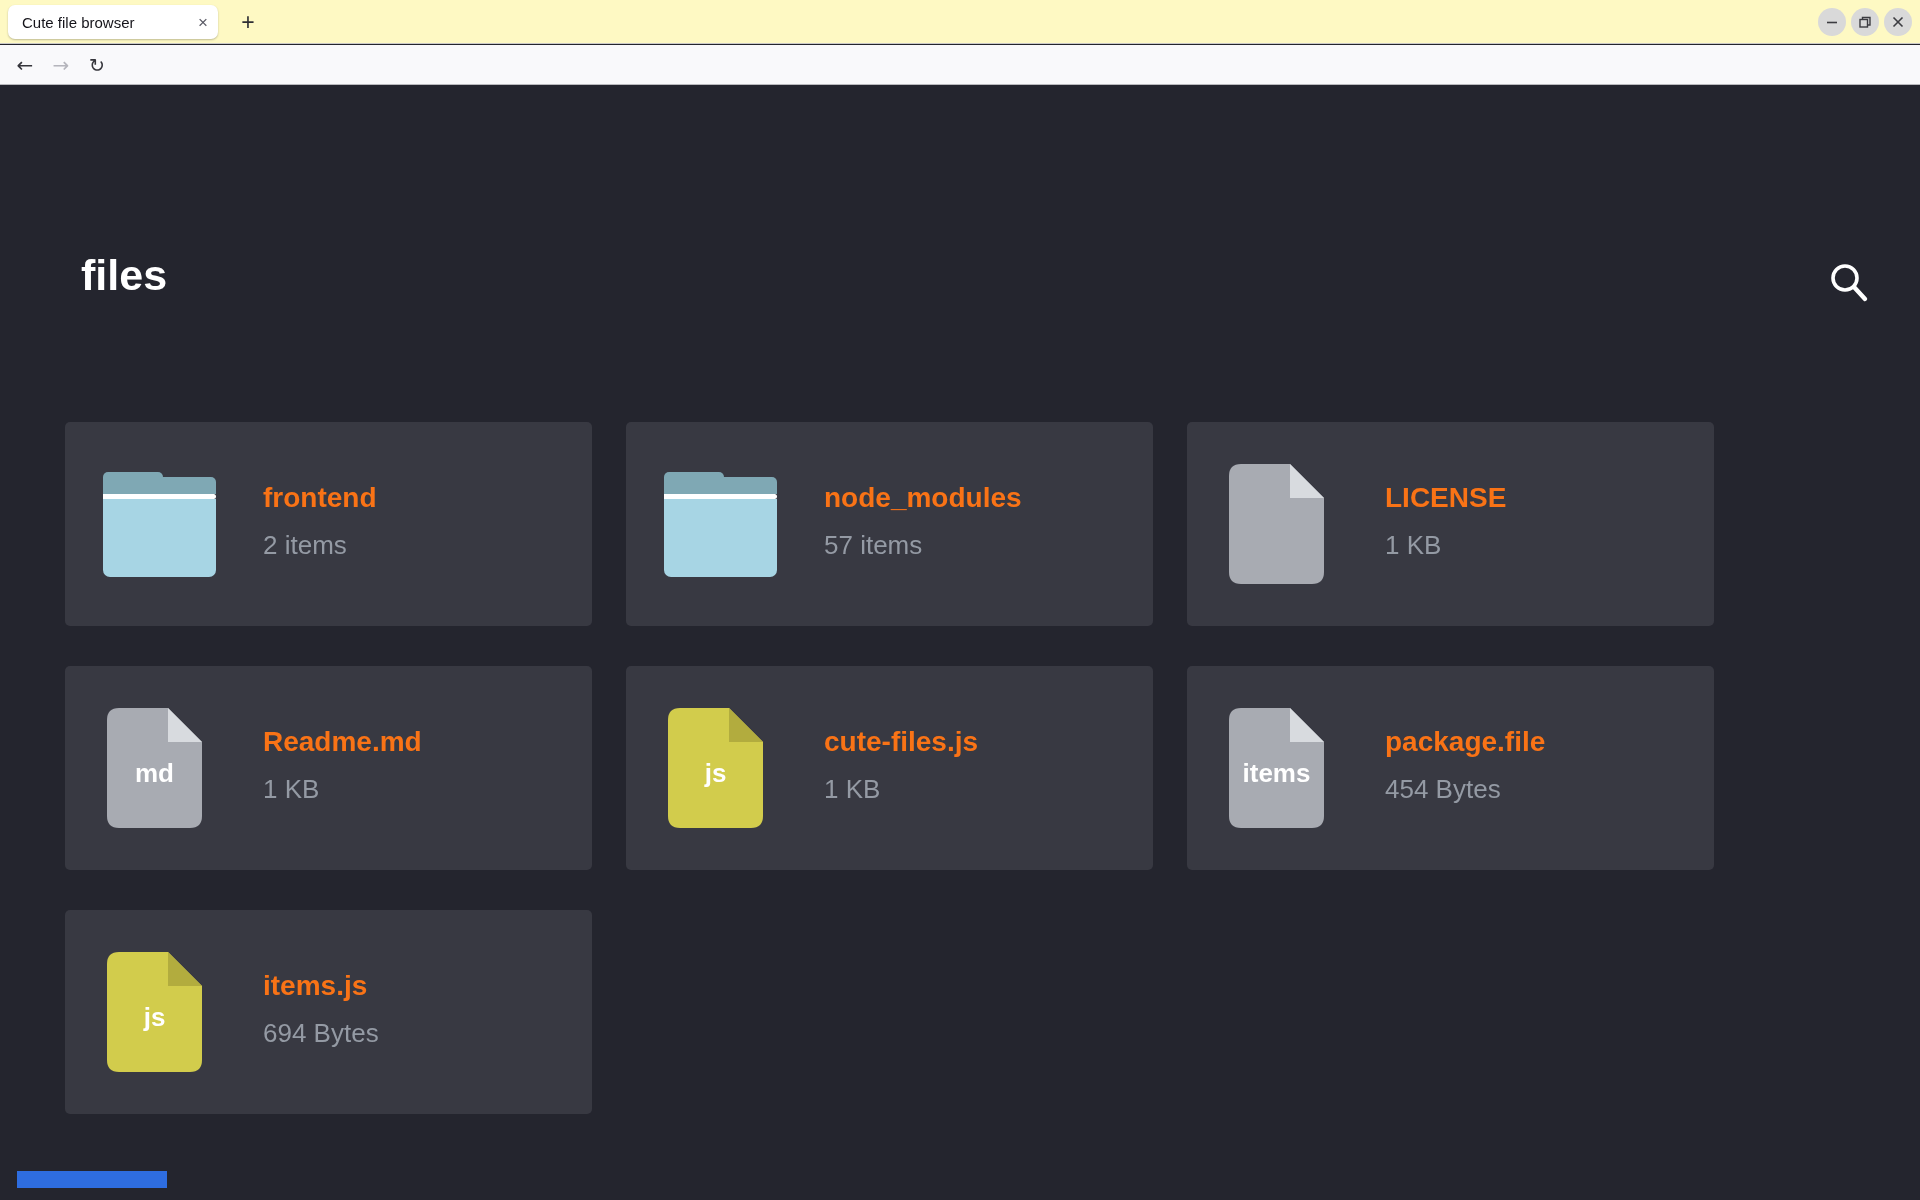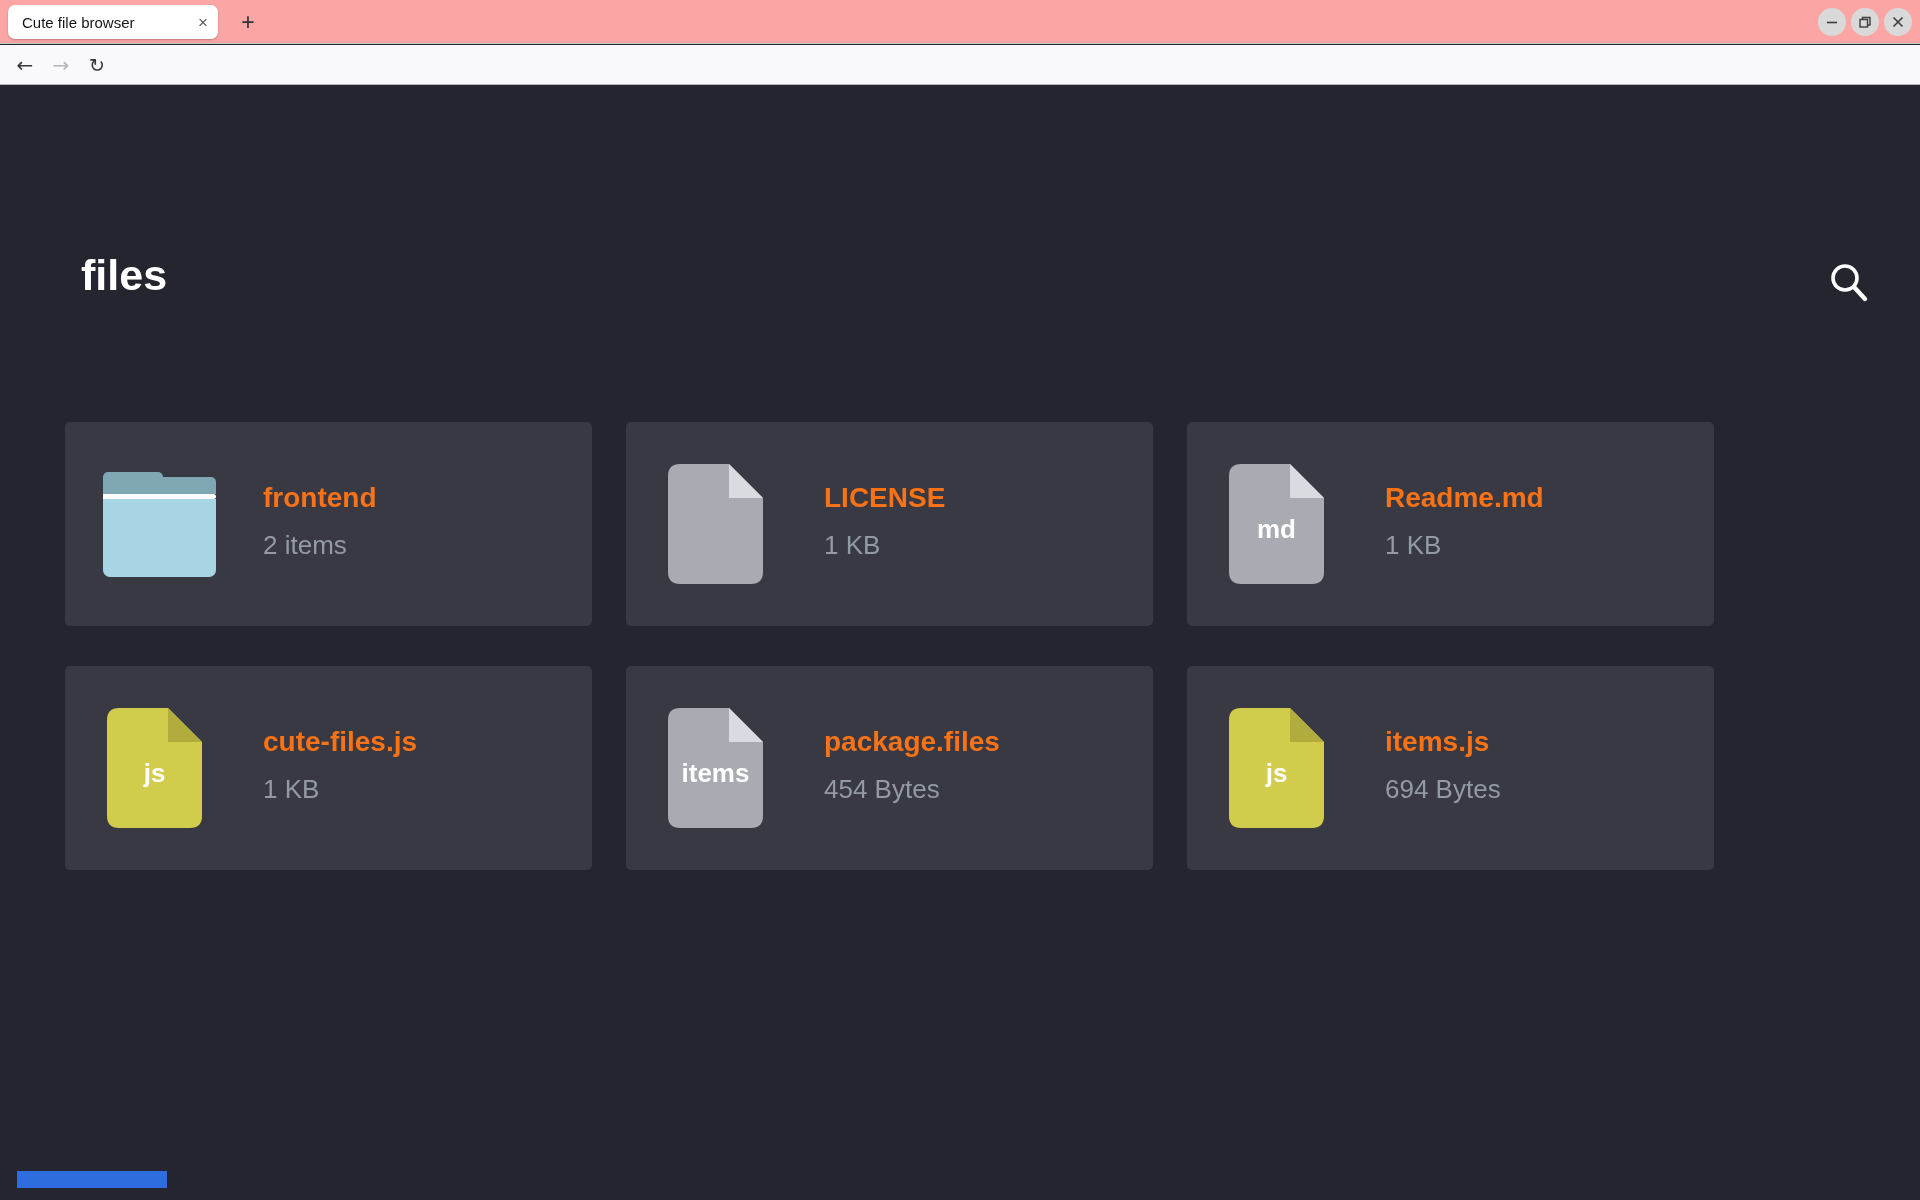--- a/index.html
+++ b/index.html
@@ -1,21 +1,21 @@
 <!DOCTYPE html>
 <html><head>
 <meta charset="utf-8">
 <style>
   * { margin:0; padding:0; box-sizing:border-box; }
   html,body { width:1920px; height:1200px; }
   body { position:relative; font-family:"Liberation Sans", sans-serif; background:#24252e; overflow:hidden; }
 
   
   .titlebar { position:absolute; top:0; left:0; width:1920px; height:44px;
-              background:#fca5a5; border-bottom:1px solid #c9c9c9; z-index:5; }
+              background:#fef9c3; border-bottom:1px solid #c9c9c9; z-index:5; }
   .tab { position:absolute; left:8px; top:5px; width:210px; height:34px; background:#ffffff;
          border-radius:7px; box-shadow:0 1px 2px rgba(0,0,0,.25); display:flex; align-items:center;
          padding:0 10px 0 14px; }
   .tab-title { flex:1; font-size:15px; color:#15141a; white-space:nowrap; overflow:hidden; }
   .tab-close { font-size:17px; color:#5b5b66; line-height:1; padding-left:8px; cursor:default; }
   .newtab { position:absolute; left:234px; top:0; width:28px; height:44px; font-size:23px;
             color:#2e2e33; display:flex; align-items:center; justify-content:center; }
   .winctl { position:absolute; right:8px; top:8px; display:flex; gap:5px; }
   .winbtn { width:28px; height:28px; border-radius:50%; background:#d9d9d9; display:flex;
             align-items:center; justify-content:center; color:#3c3c41; }
@@ -169,20 +169,35 @@
             <div class="f-body"></div>
       </div>
 
     </div>
     <div class="card-text">
       <div class="card-title">frontend</div>
       <div class="card-meta">2 items</div>
     </div>
   </div>
 
+  <div class="card type-folder">
+    <div class="icon-box">
+      <div class="folder-icon">
+        <div class="f-tab"></div>
+            <div class="f-ridge"></div>
+            <div class="f-stripe"></div>
+            <div class="f-body"></div>
+      </div>
+
+    </div>
+    <div class="card-text">
+      <div class="card-title">node_modules</div>
+      <div class="card-meta">57 items</div>
+    </div>
+  </div>
 
   <div class="card type-doc">
     <div class="icon-box">
 
       <div class="doc-icon">
         <svg viewBox="0 0 95 120">
           <path class="doc-body" d="M12,0 H61 L95,34 V108 Q95,120 83,120 H12 Q0,120 0,108 V12 Q0,0 12,0 Z"></path>
           <path class="doc-fold" d="M61,0 L95,34 H61 Z"></path>
         </svg>
         <span class="badge"></span>
@@ -233,21 +248,21 @@
 
       <div class="doc-icon">
         <svg viewBox="0 0 95 120">
           <path class="doc-body" d="M12,0 H61 L95,34 V108 Q95,120 83,120 H12 Q0,120 0,108 V12 Q0,0 12,0 Z"></path>
           <path class="doc-fold" d="M61,0 L95,34 H61 Z"></path>
         </svg>
         <span class="badge">items</span>
       </div>
     </div>
     <div class="card-text">
-      <div class="card-title">package.files</div>
+      <div class="card-title">package.file</div>
       <div class="card-meta">454 Bytes</div>
     </div>
   </div>
 
   <div class="card type-js">
     <div class="icon-box">
 
       <div class="doc-icon">
         <svg viewBox="0 0 95 120">
           <path class="doc-body" d="M12,0 H61 L95,34 V108 Q95,120 83,120 H12 Q0,120 0,108 V12 Q0,0 12,0 Z"></path>

